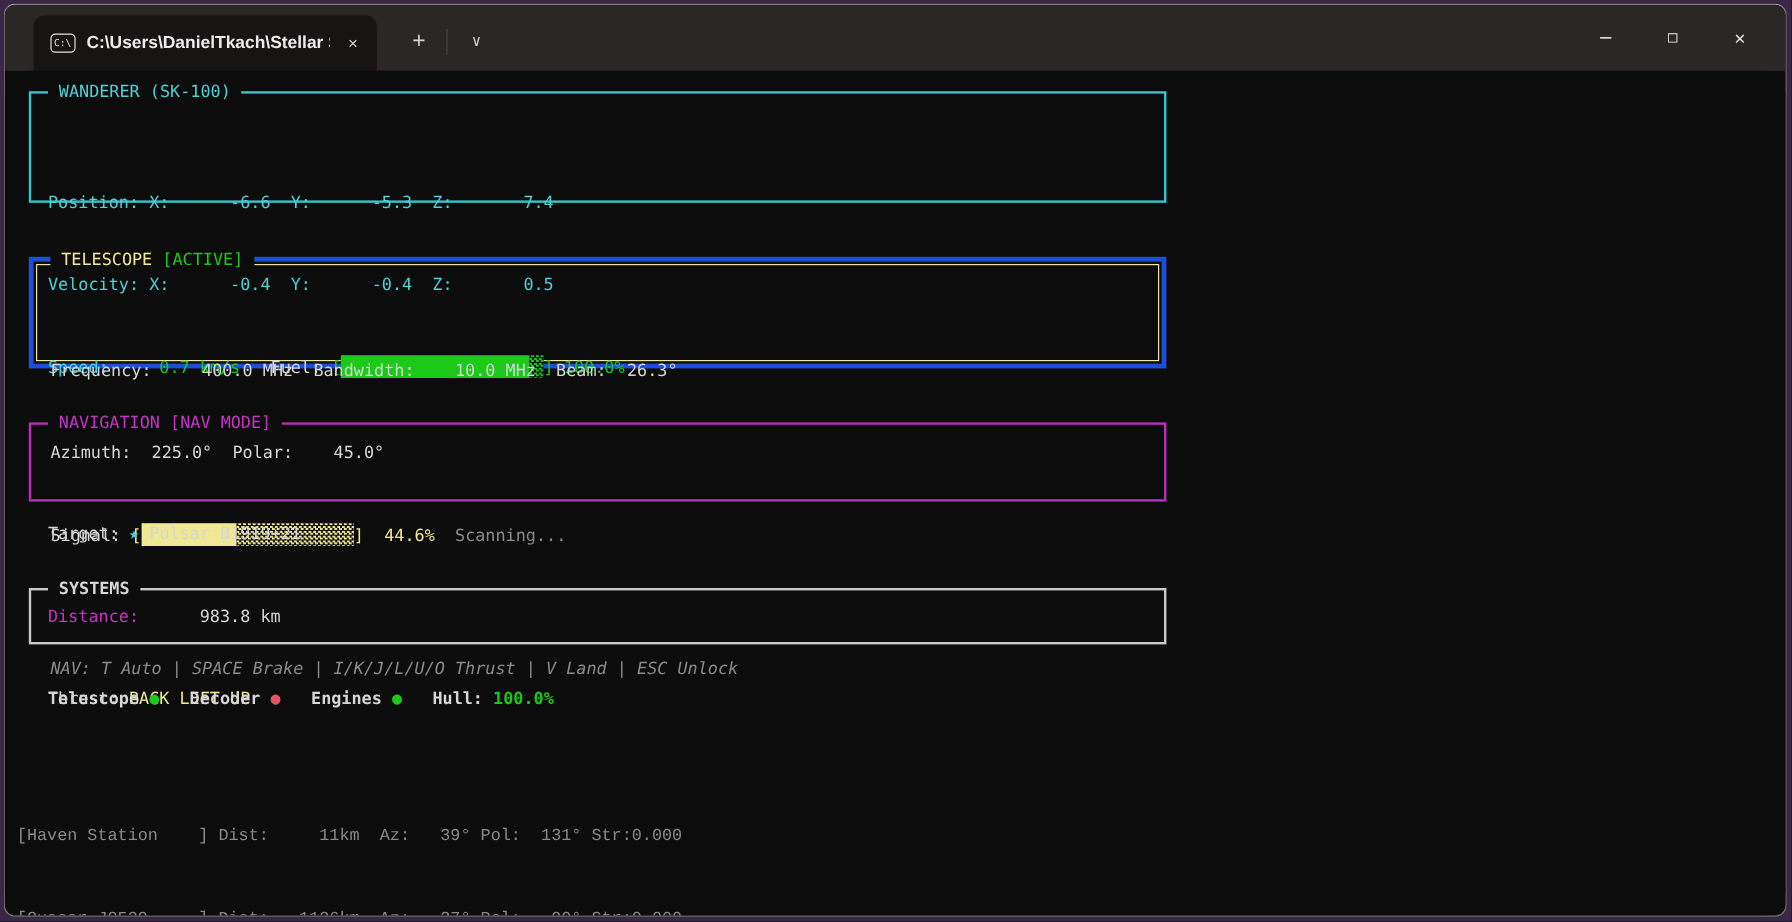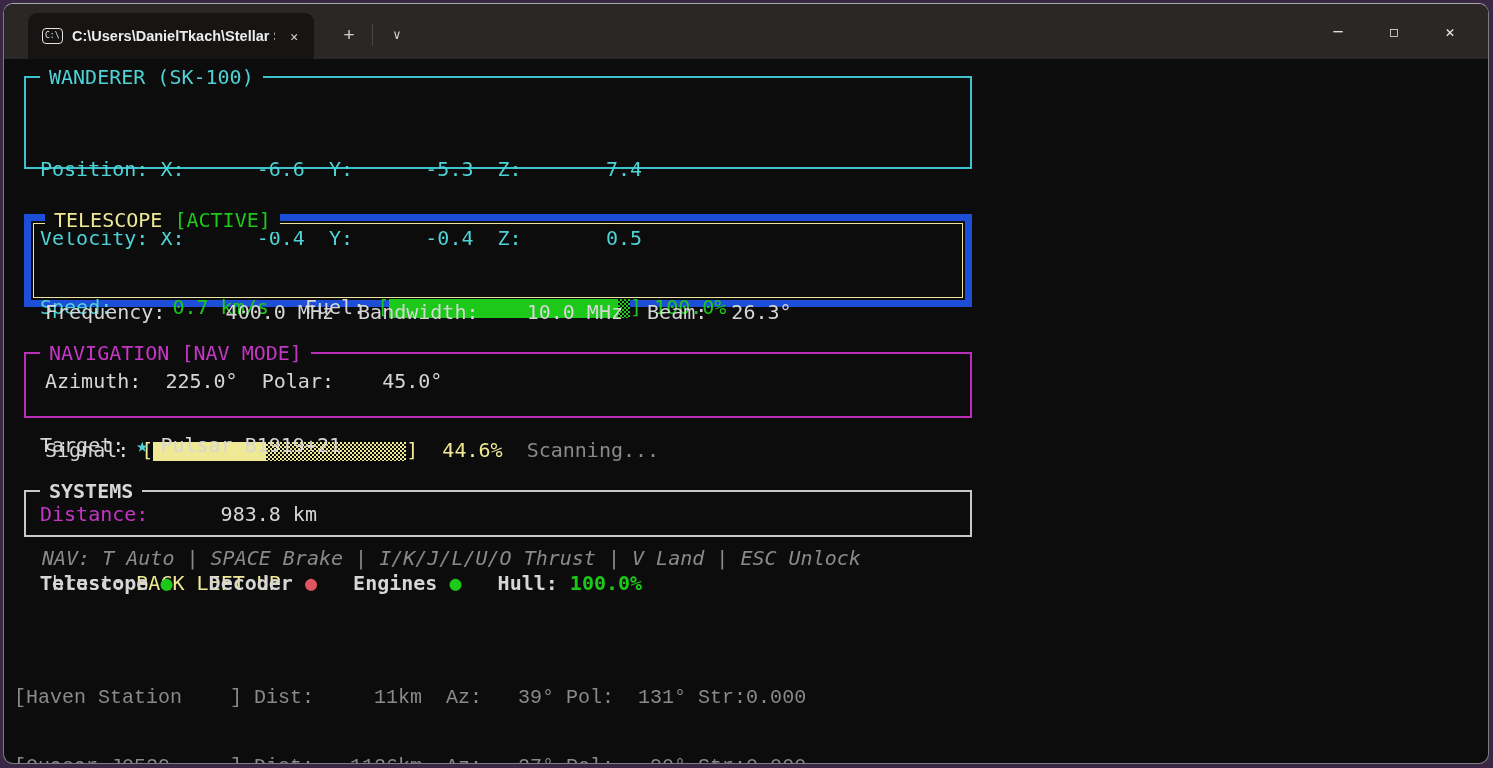--- a/index.html
+++ b/index.html
@@ -24,25 +24,25 @@
   .tabsep{position:absolute;left:368px;top:20px;width:1px;height:22px;background:#4a4545;}
   .tabdrop{position:absolute;left:380px;top:16px;color:#d0d0d0;font-size:13px;line-height:30px;
            width:26px;text-align:center;}
   .wincontrols{position:absolute;right:10px;top:0;height:55px;display:flex;align-items:center;}
   .wincontrols .wbtn{width:56px;text-align:center;color:#e8e8e8;cursor:default;}
   .wbtn.min{font-size:15px;}
   .wbtn.max{font-size:13px;}
   .wbtn.cls{font-size:15px;}
   
   .term{position:absolute;left:0;top:55px;right:0;bottom:0;background:#0c0c0c;
-        font-size:20px;line-height:23px;border-radius:21px;}
+        font-size:14px;line-height:23px;border-radius:21px;}
   .panel{position:absolute;left:20px;width:948px;box-sizing:border-box;
          padding:11px 0 0 14px;white-space:pre;}
   .panel.single-cyan{border:2px solid #3cc2cd;height:93px;}
-  .panel.double-yellow{border:7px solid #1d4ed8;height:93px;}
+  .panel.double-yellow{border:4px solid #1d4ed8;height:93px;}
   .panel.double-yellow::after{content:"";position:absolute;inset:2px;border:1px solid #ece6a2;
          pointer-events:none;z-index:0;}
   .panel.single-magenta{border:2px solid #bb2ebb;height:66px;}
   .panel.single-gray{border:2px solid #c9c9c9;height:47px;}
   .p-wanderer{top:17px;}  .p-telescope{top:155px;}  .p-navigation{top:293px;}  .p-systems{top:431px;font-weight:bold;}
   .ptitle{position:absolute;top:-12px;left:14px;background:#0c0c0c;padding:0 9px;z-index:2;
           white-space:pre;}
   .pline{height:23px;white-space:pre;position:relative;z-index:1;}
   .c-cyan{color:var(--c-cyan);}  .c-green{color:var(--c-green);}  .c-yellow{color:var(--c-yellow);}
   .c-white{color:var(--c-white);} .c-gray{color:var(--c-gray);text-align:center;}  .c-magenta{color:var(--c-magenta);}

